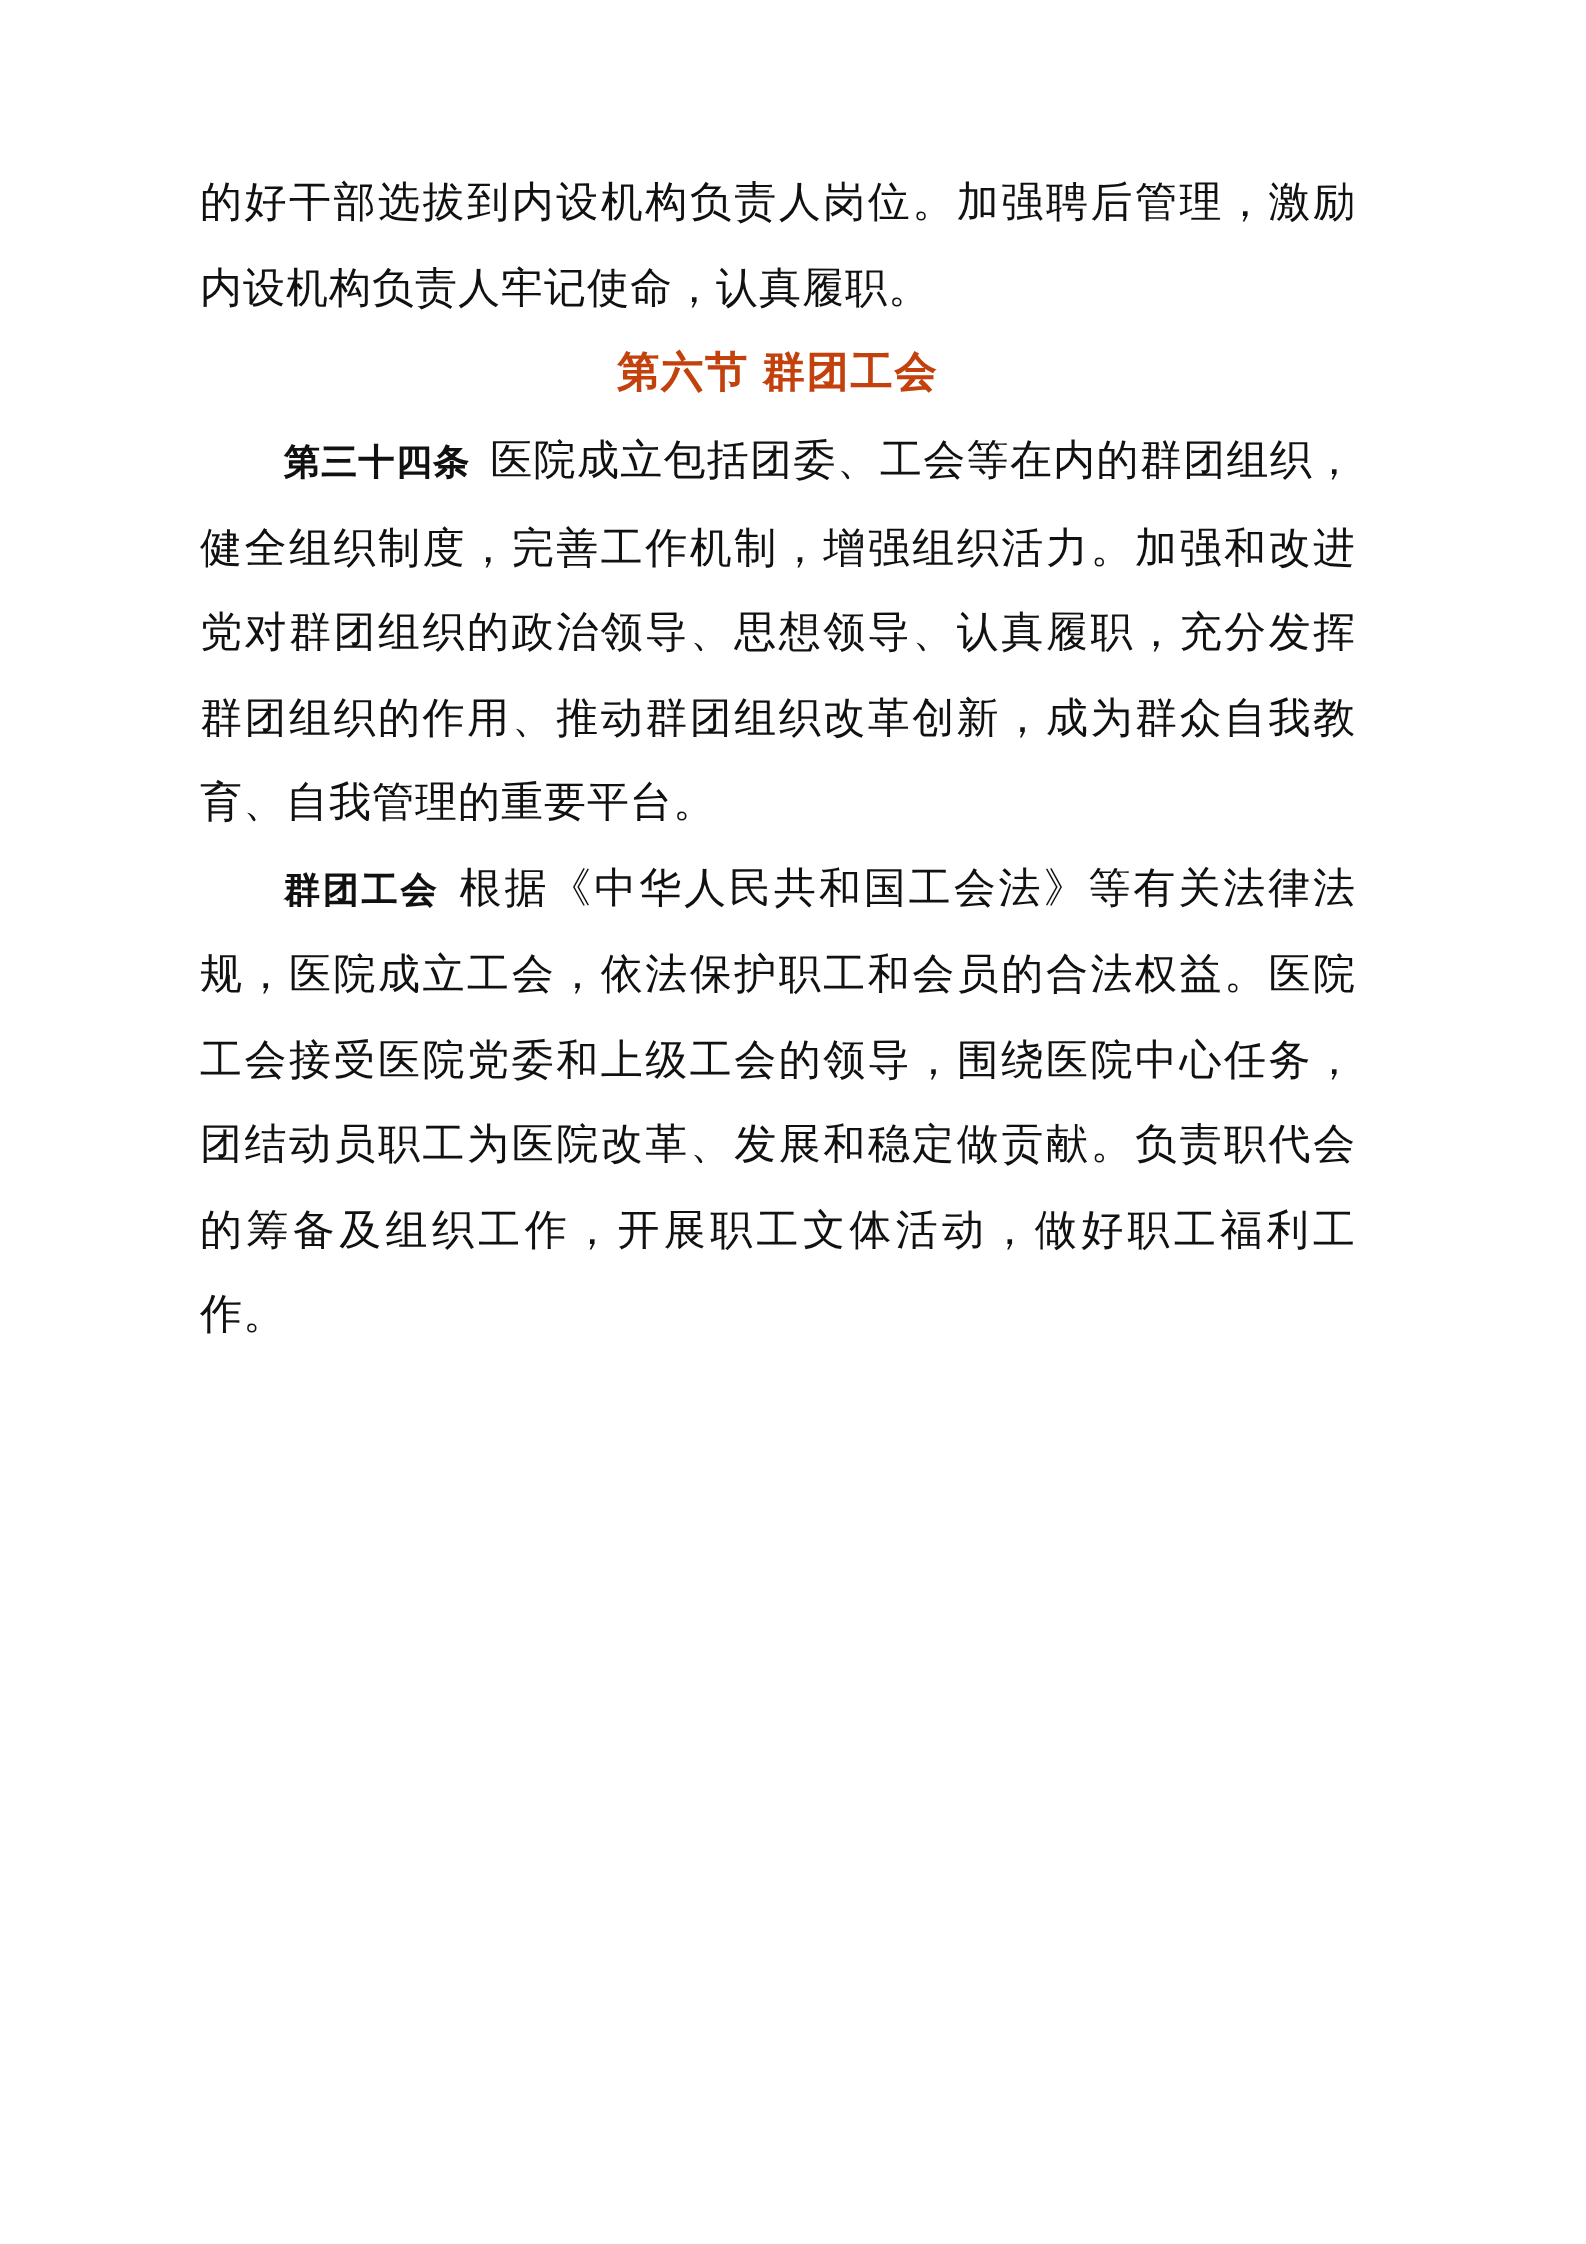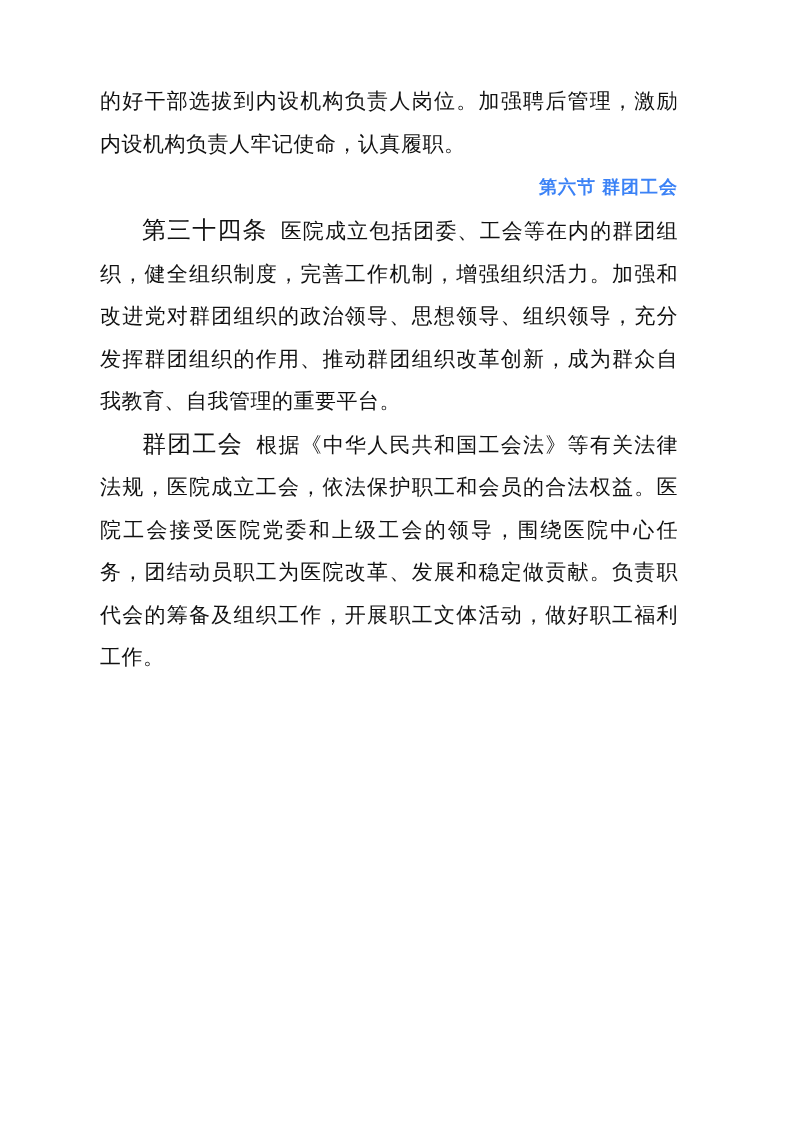--- a/index.html
+++ b/index.html
@@ -27,50 +27,50 @@
     text-justify: inter-character;
     letter-spacing: 0.5px;
   }
   .para {
     margin: 0;
   }
   .para.indent {
     text-indent: 2em;
   }
   .article-number {
-    font-weight: normal;
+    font-weight: bold;
     margin-right: 0.55em;
     font-family: "Liberation Sans", "DejaVu Sans", sans-serif;
-    font-size: 24px;
+    font-size: 18px;
   }
   .section-heading {
     margin: 0;
-    text-align: right;
+    text-align: center;
     font-family: "Liberation Sans", "DejaVu Sans", sans-serif;
     font-weight: bold;
-    font-size: 18px;
+    font-size: 21px;
     line-height: 44px;
     letter-spacing: 1px;
-    color: #3b82f6;
+    color: #c2410c;
   }
 </style>
 </head>
 <body>
 
 <div class="page">
   <div class="content">
 
     <p class="para">
       <span>的好干部选拔到内设机构负责人岗位。加强聘后管理，激励内设机构负责人牢记使命，认真履职。</span>
     </p>
 
     <h2 class="section-heading">第六节 群团工会</h2>
 
     <p class="para indent">
-      <span class="article-number">第三十四条</span><span>医院成立包括团委、工会等在内的群团组织，健全组织制度，完善工作机制，增强组织活力。加强和改进党对群团组织的政治领导、思想领导、组织领导，充分发挥群团组织的作用、推动群团组织改革创新，成为群众自我教育、自我管理的重要平台。</span>
+      <span class="article-number">第三十四条</span><span>医院成立包括团委、工会等在内的群团组织，健全组织制度，完善工作机制，增强组织活力。加强和改进党对群团组织的政治领导、思想领导、认真履职，充分发挥群团组织的作用、推动群团组织改革创新，成为群众自我教育、自我管理的重要平台。</span>
     </p>
 
 
     <p class="para indent">
       <span class="article-number">群团工会</span><span>根据《中华人民共和国工会法》等有关法律法规，医院成立工会，依法保护职工和会员的合法权益。医院工会接受医院党委和上级工会的领导，围绕医院中心任务，团结动员职工为医院改革、发展和稳定做贡献。负责职代会的筹备及组织工作，开展职工文体活动，做好职工福利工作。</span>
     </p>
 
   </div>
 </div>
 

